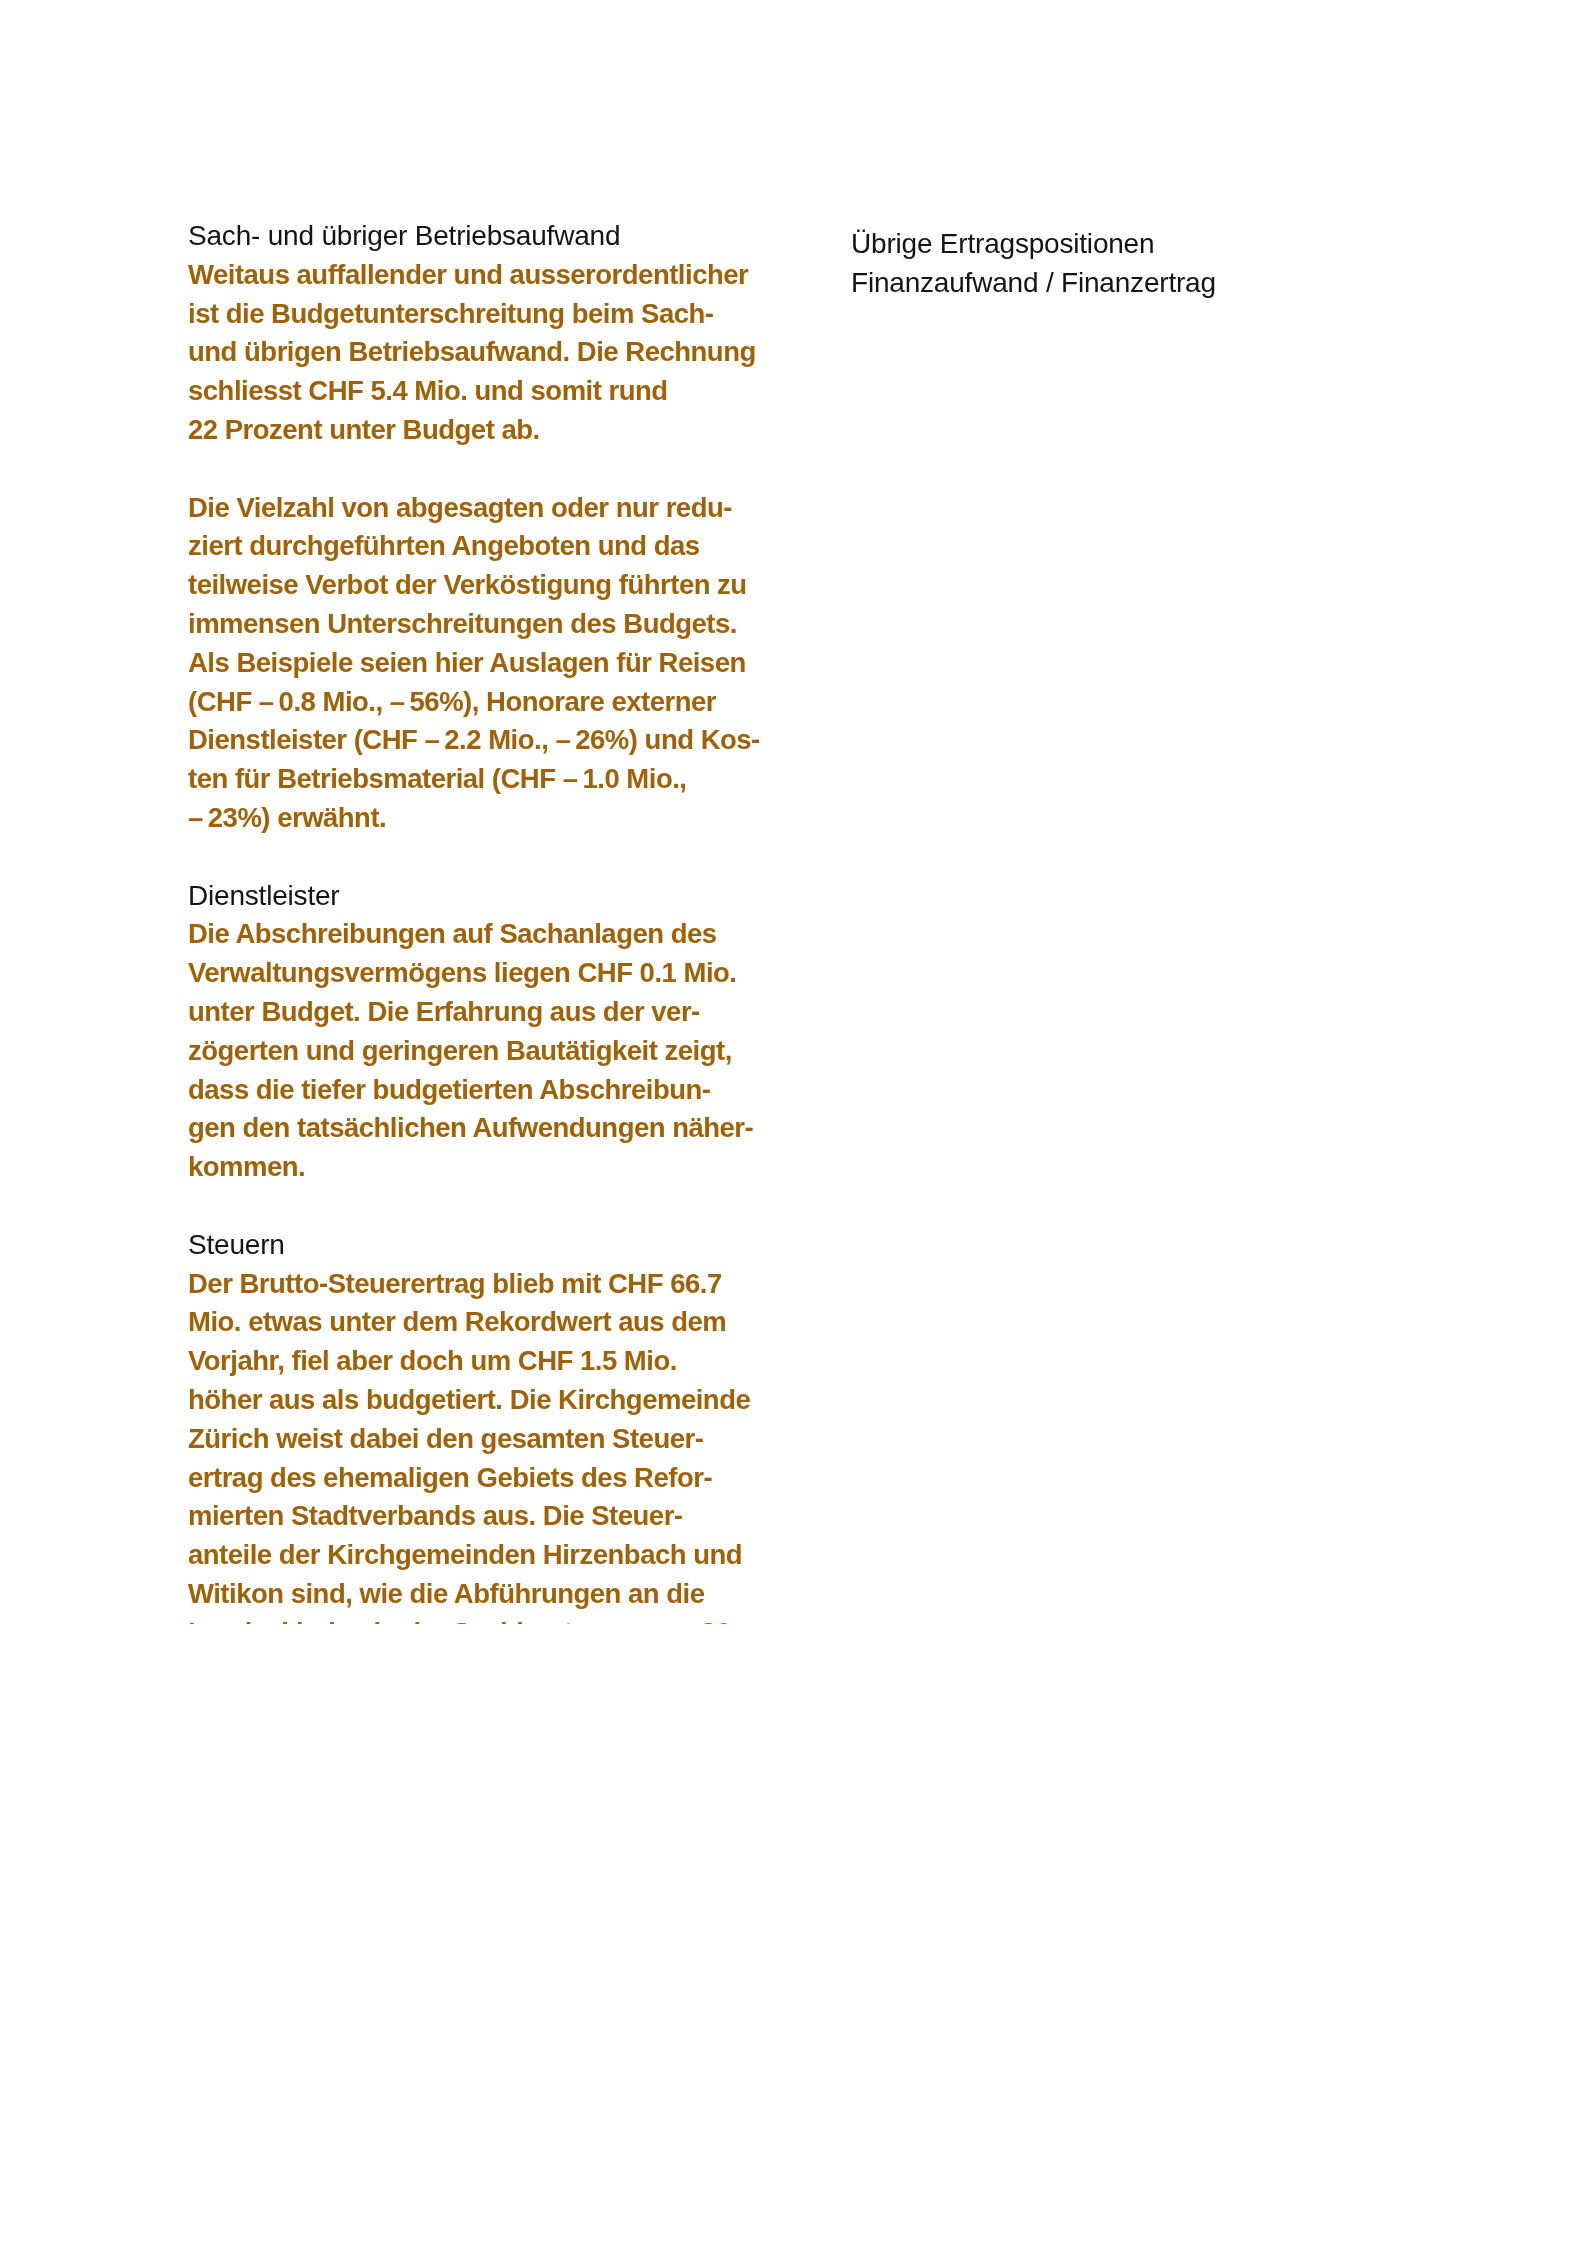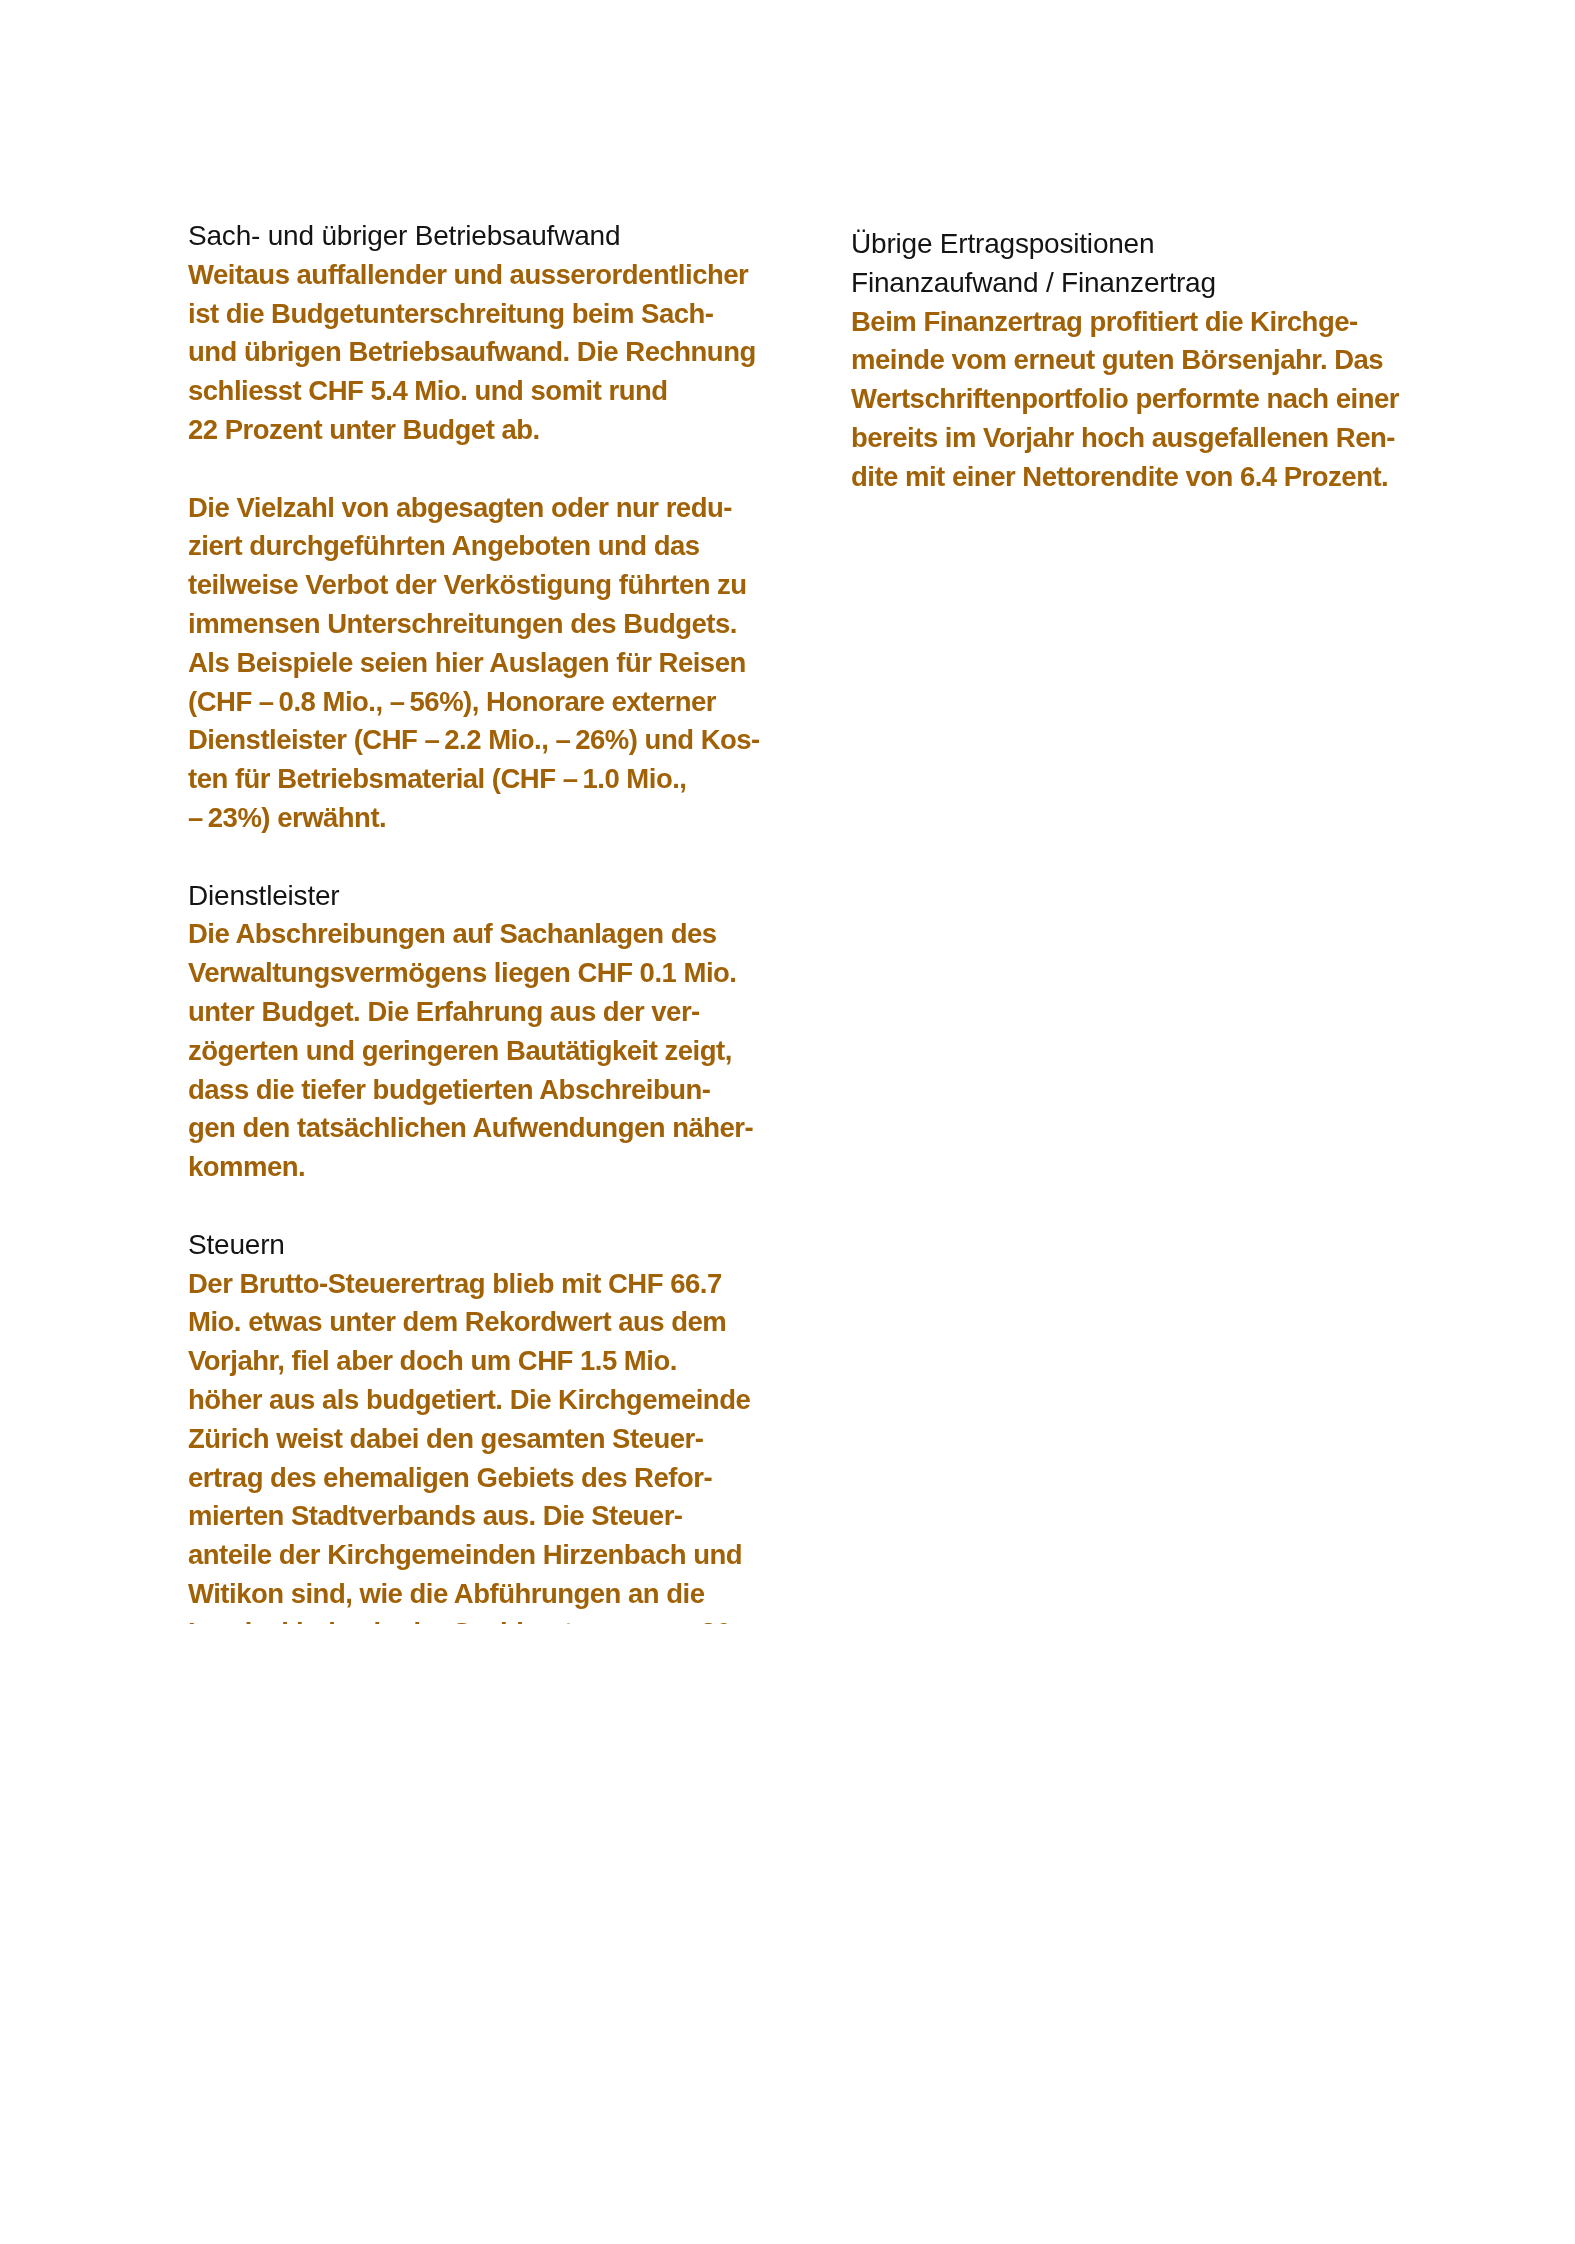--- a/index.html
+++ b/index.html
@@ -124,25 +124,20 @@
   </section>
 
   <section class="column column-right">
 
     <div class="section">
       <h2 class="section-heading">Übrige Ertragspositionen</h2>
     </div>
 
     <div class="section">
       <h2 class="section-heading">Finanzaufwand / Finanzertrag</h2>
-      <p class="body-paragraph">Beim Finanzertrag profitiert die Kirchge-
-meinde vom erneut guten Börsenjahr. Das
-Wertschriftenportfolio performte nach einer
-bereits im Vorjahr hoch ausgefallenen Ren-
-dite mit einer Nettorendite von 6.4 Prozent.</p>
     </div>
 
   </section>
 
   <footer>
     <div class="footer-title">Kirchgemeinde Zürich | Jahresbericht 2021</div>
     <div class="page-number">35</div>
   </footer>
 
 </div>

